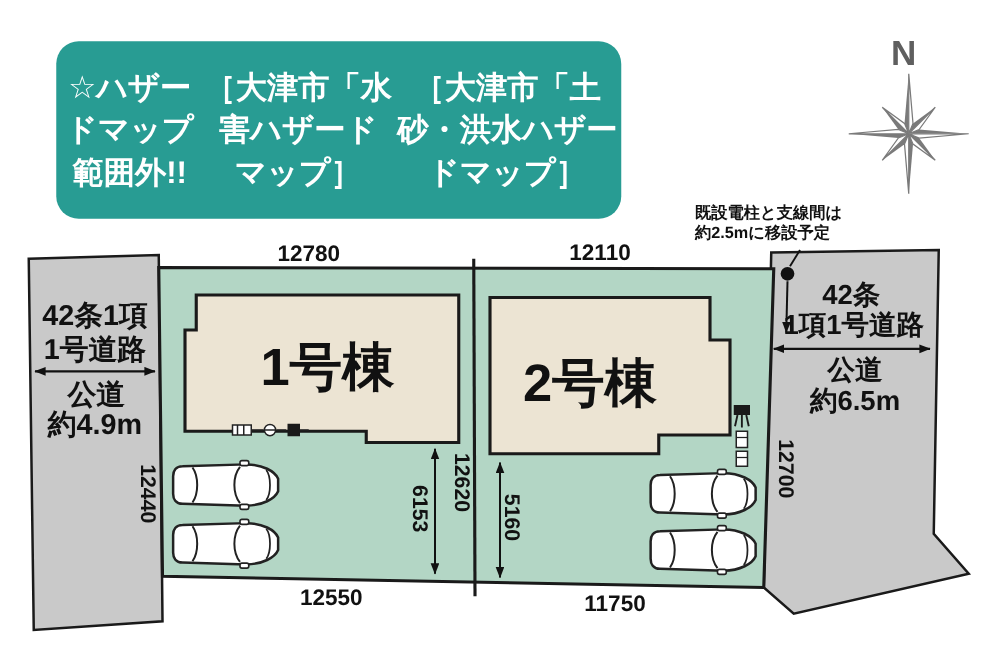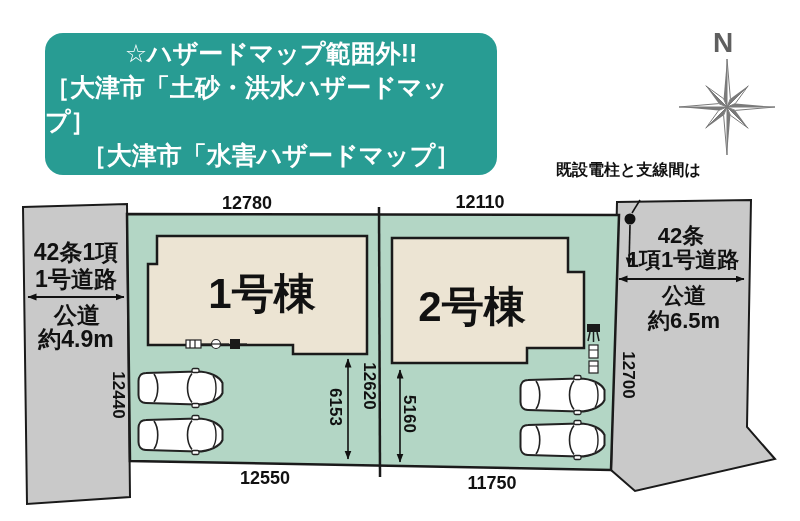--- a/index.html
+++ b/index.html
@@ -10,26 +10,26 @@
   #plan{position:absolute;left:0;top:0;}
   svg text{font-family:"Liberation Sans","DejaVu Sans",sans-serif;fill:#111;}
   .dim{font-size:18px;font-weight:bold;}
   .dim-side{font-size:17px;font-weight:bold;}
   .road-label{font-size:23px;font-weight:bold;}
   .road-label-sm{font-size:22px;font-weight:bold;}
   .bldg-label{font-size:42px;font-weight:bold;}
   .north-label{font-size:28px;font-weight:bold;fill:#5f5f5f;}
   #hazard-box{
     position:absolute;left:45px;top:33px;width:452px;height:142px;
-    border-radius:18px;display:flex;flex-direction:column;justify-content:center;
+    border-radius:18px;display:flex;justify-content:center;
     align-items:center;color:#ffffff;font-weight:bold;font-size:25px;line-height:34px;
-    text-align:left;letter-spacing:0px;
+    text-align:center;letter-spacing:0px;
   }
   #pole-note{
-    position:absolute;left:556px;top:162px;font-size:16px;font-weight:bold;
+    position:absolute;left:556px;top:162px;font-size:13px;font-weight:bold;
     line-height:16px;color:#111;white-space:nowrap;
   }
 </style>
 </head>
 <body>
 
 <div id="stage">
 
   <svg id="plan" width="800" height="521" viewBox="0 0 800 521">
     <defs>
@@ -136,21 +136,22 @@
         <polygon points="775,107 735.3,110.4 727,107"></polygon>
         <polygon points="727,155 723.6,115.3 727,107"></polygon>
         <polygon points="679,107 718.7,103.6 727,107"></polygon>
       </g>
     </g>
     <text x="723" y="52" text-anchor="middle" class="north-label">N</text>
   </svg>
 
   <div id="hazard-box" style="background: rgb(40, 156, 147);">
     <div>☆ハザードマップ範囲外!!</div>
+    <div>［大津市「水害ハザードマップ］</div>
     <div>［大津市「土砂・洪水ハザードマップ］</div>
-    <div>［大津市「水害ハザードマップ］</div>
   </div>
 
   <div id="pole-note">
     <div>既設電柱と支線間は</div>
+    <div>約2.5mに移設予定</div>
   </div>
 
 </div>
 
 </body></html>

